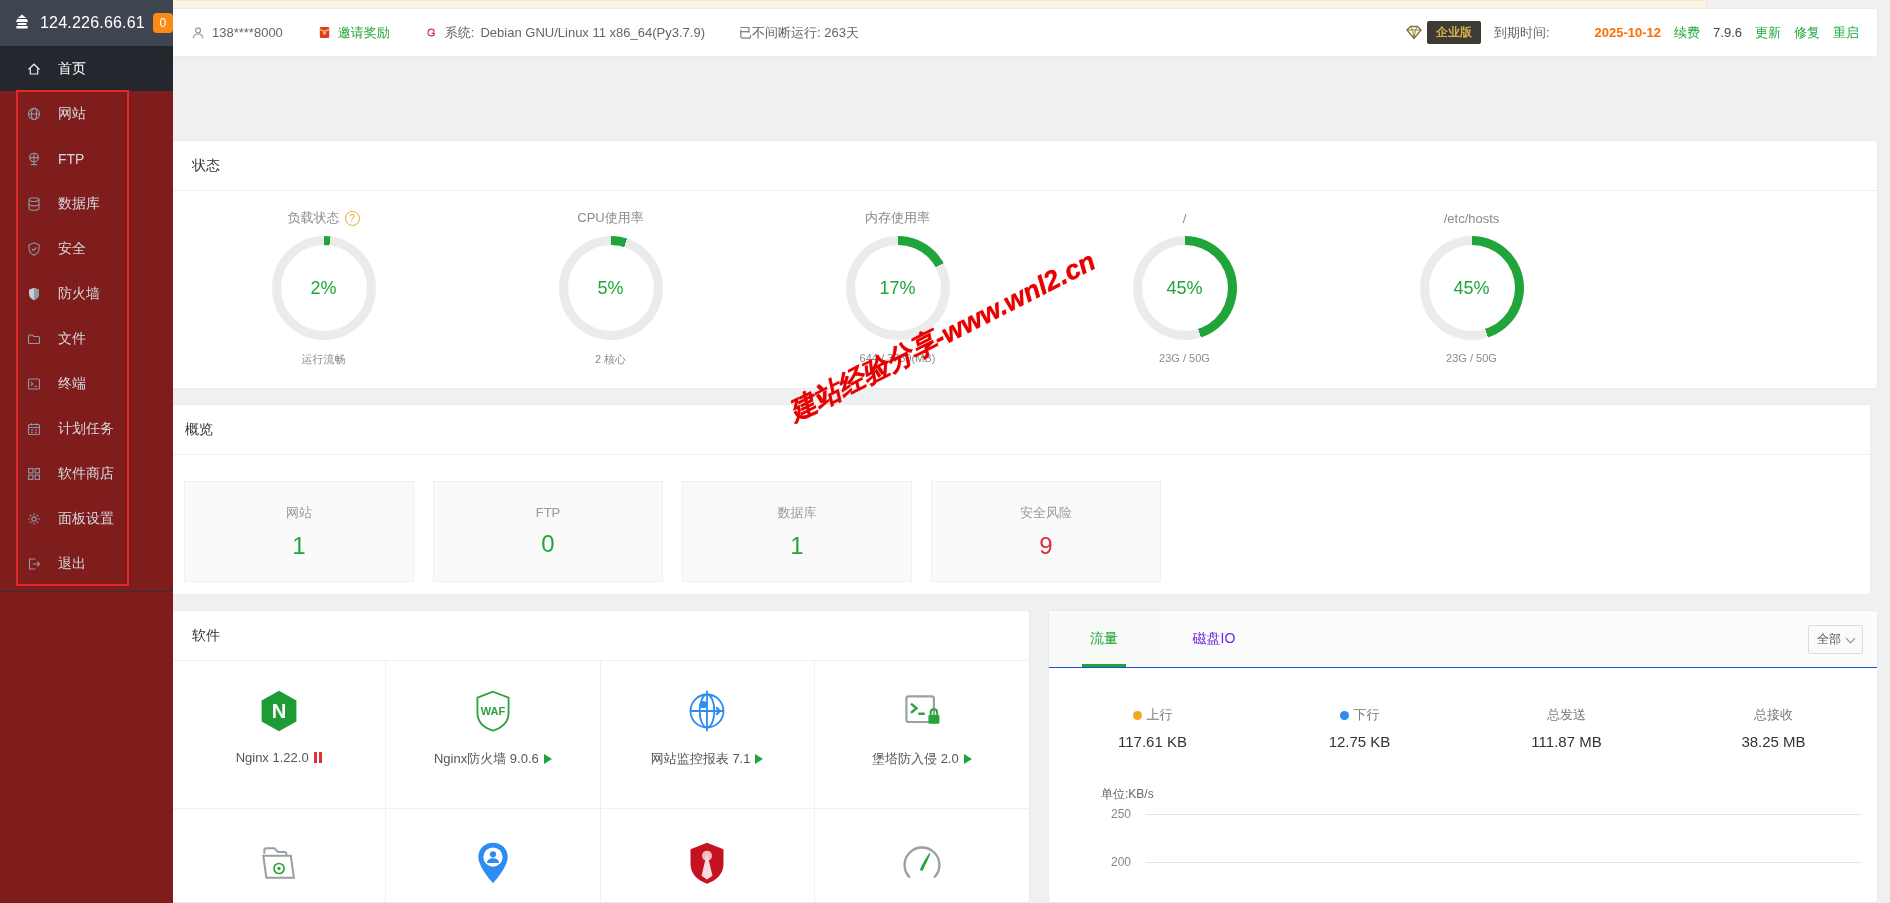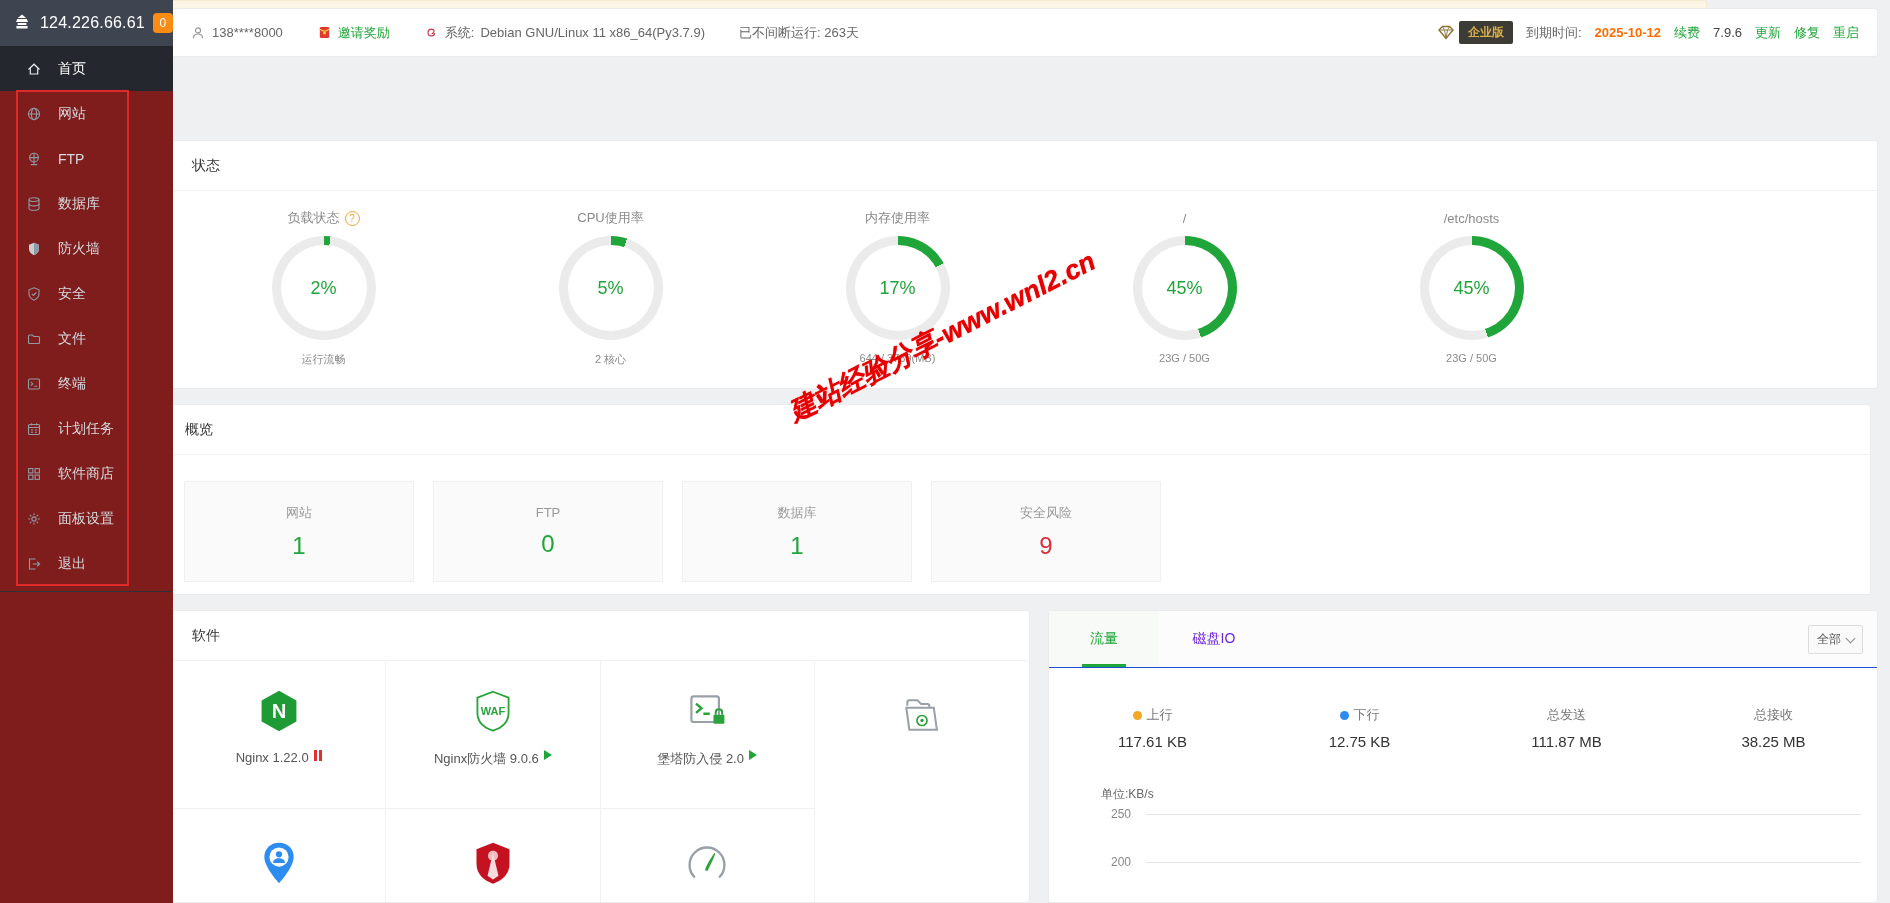--- a/index.html
+++ b/index.html
@@ -29,21 +29,21 @@
   .card-head{height:50px;display:flex;align-items:center;padding:0 20px;font-size:14px;color:var(--ink);
     border-bottom:1px solid var(--line);}
 
   
   .topbar{left:171px;top:8px;width:1707px;height:49px;display:flex;align-items:center;padding:0 18px;font-size:13px;color:#666;}
   .tb-item{display:flex;align-items:center;gap:6px;margin-right:34px;white-space:nowrap;}
   .tb-green{color:var(--green);justify-content:center;}
   .tb-right{margin-left:auto;display:flex;align-items:center;gap:13px;white-space:nowrap;}
   .edition-badge{display:flex;align-items:center;gap:2px;}
   .edition-badge .badge-txt{background:#3d3b35;color:#d8 b04a;color:#d8b04a;font-size:12px;padding:3px 9px;border-radius:2px;font-weight:bold;}
-  .date-orange{color:var(--orange);font-weight:bold;}
+  .date-orange{color:var(--orange);font-weight:bold;margin-left:32px;}
   .ver{color:#444;}
   a.glink{color:var(--green);text-decoration:none;cursor:pointer;}
 
   
   .banner{left:171px;top:72px;width:1707px;height:52px;background:#fdf5e3;border:1px solid #f6ead0;border-radius:3px;
     display:flex;align-items:center;padding:0 22px;font-size:13px;color:#454545;}
   .banner .edition{color:#9e7a14;font-weight:bold;font-size:14px;margin:0 10px 0 6px;}
   .banner .exp{margin-right:4px;}
   .feat{display:flex;align-items:center;gap:5px;margin-left:27px;}
   .check{color:var(--green);font-weight:bold;font-size:14px;font-style:normal;}
@@ -70,21 +70,21 @@
   .ov-val{font-size:24px;}
 
   
   .software-card{left:171px;top:610px;width:859px;height:293px;overflow:hidden;}
   .sw-grid{display:grid;grid-template-columns:repeat(4,1fr);}
   .sw-cell{height:148px;border-right:1px solid var(--line);border-bottom:1px solid var(--line);
     display:flex;flex-direction:column;align-items:center;padding-top:26px;cursor:pointer;}
   .sw-cell:nth-child(4n){border-right:none;}
   .sw-cell.r2{height:145px;border-bottom:none;padding-top:30px;}
   .sw-ico{width:48px;height:48px;display:flex;align-items:center;justify-content:center;}
-  .app-label{margin-top:15px;font-size:13px;color:#555;display:flex;align-items:flex-start;gap:5px;}
+  .app-label{margin-top:15px;font-size:13px;color:#555;display:flex;align-items:center;gap:5px;}
   .st-pause{display:inline-flex;gap:2px;}
   .st-pause i{width:3px;height:11px;background:#e03131;}
   .st-play{width:0;height:0;border-left:8px solid var(--green);border-top:5px solid transparent;border-bottom:5px solid transparent;}
 
   
   .traffic-card{left:1048px;top:610px;width:830px;height:293px;overflow:hidden;}
   .tab-bar{height:57px;background:#fcfcfc;border-bottom:1px solid #1d4ed8;display:flex;position:relative;}
   .tab{width:110px;display:flex;align-items:center;justify-content:center;font-size:14px;color:#6d28d9;cursor:pointer;position:relative;}
   .tab.active{background:#f7faf7;color:var(--green);}
   .tab.active::after{content:"";position:absolute;left:33px;bottom:0;width:44px;height:3px;background:var(--green);}
@@ -158,35 +158,35 @@
           <svg width="16" height="16" viewBox="0 0 16 16" fill="none" stroke="currentColor" stroke-width="1.1">
             <ellipse cx="8" cy="3.6" rx="5" ry="1.9"></ellipse>
             <path d="M3 3.6 V12.4 C3 13.4 5.2 14.3 8 14.3 C10.8 14.3 13 13.4 13 12.4 V3.6"></path>
             <path d="M3 8 C3 9 5.2 9.9 8 9.9 C10.8 9.9 13 9 13 8"></path>
           </svg>
         </span>
       <span>数据库</span>
     </div>
     <div class="s-item">
       <span class="s-ico">
+          <svg width="16" height="16" viewBox="0 0 16 16" fill="none" stroke="currentColor" stroke-width="1.1">
+            <path d="M8 1.8 L13 3.8 V7.8 C13 10.9 11 12.9 8 14.2 C5 12.9 3 10.9 3 7.8 V3.8 Z"></path>
+            <path d="M5.8 7.8 L7.4 9.4 L10.3 6.5"></path>
+          </svg>
+        </span>
+      <span>安全</span>
+    </div>
+    <div class="s-item">
+      <span class="s-ico">
           <svg width="16" height="16" viewBox="0 0 16 16">
             <path fill="#c9ced6" d="M8 1.8 L13 3.8 V7.8 C13 10.9 11 12.9 8 14.2 C5 12.9 3 10.9 3 7.8 V3.8 Z"></path>
             <path fill="#9099a4" d="M8 1.8 L13 3.8 V7.8 C13 10.9 11 12.9 8 14.2 Z"></path>
           </svg>
         </span>
       <span>防火墙</span>
-    </div>
-    <div class="s-item">
-      <span class="s-ico">
-          <svg width="16" height="16" viewBox="0 0 16 16" fill="none" stroke="currentColor" stroke-width="1.1">
-            <path d="M8 1.8 L13 3.8 V7.8 C13 10.9 11 12.9 8 14.2 C5 12.9 3 10.9 3 7.8 V3.8 Z"></path>
-            <path d="M5.8 7.8 L7.4 9.4 L10.3 6.5"></path>
-          </svg>
-        </span>
-      <span>安全</span>
     </div>
     <div class="s-item">
       <span class="s-ico">
           <svg width="16" height="16" viewBox="0 0 16 16" fill="none" stroke="currentColor" stroke-width="1.1">
             <path d="M2.5 5 C2.5 4.4 2.9 4 3.5 4 H6.3 L7.8 5.5 H12.5 C13.1 5.5 13.5 5.9 13.5 6.5 V11.5 C13.5 12.1 13.1 12.5 12.5 12.5 H3.5 C2.9 12.5 2.5 12.1 2.5 11.5 Z"></path>
           </svg>
         </span>
       <span>文件</span>
     </div>
     <div class="s-item">
@@ -432,20 +432,35 @@
               <text x="24" y="28" text-anchor="middle" fill="#2aa33c" stroke="none" font-size="12" font-weight="bold" font-family="sans-serif">WAF</text>
             </svg>
           </span>
         <span class="app-label running">
             <span>Nginx防火墙 9.0.6</span>
             <span class="st-play"></span>
           </span>
       </div>
       <div class="sw-cell">
         <span class="sw-ico">
+            <svg width="44" height="44" viewBox="0 0 48 48" fill="none" stroke="#2d8cf0" stroke-width="2">
+              <circle cx="24" cy="24" r="18"></circle>
+              <ellipse cx="24" cy="24" rx="8" ry="18"></ellipse>
+              <path d="M6 24 H42 M24 2 V46"></path>
+              <circle cx="20" cy="17" r="4" fill="#2d8cf0" stroke="none"></circle>
+              <path d="M30 24 L38 24 M34 20 L38 24 L34 28" stroke-width="2.4"></path>
+            </svg>
+          </span>
+        <span class="app-label running">
+            <span>网站监控报表 7.1</span>
+            <span class="st-play"></span>
+          </span>
+      </div>
+      <div class="sw-cell">
+        <span class="sw-ico">
             <svg width="44" height="44" viewBox="0 0 48 48" fill="none">
               <rect x="7" y="8" width="30" height="28" rx="2.5" stroke="#9aa0a8" stroke-width="2.4"></rect>
               <path d="M12 16 L18 21 L12 26" stroke="#2aa33c" stroke-width="2.6"></path>
               <path d="M20 27 H27" stroke="#2aa33c" stroke-width="2.6"></path>
               <rect x="31" y="28" width="12" height="10" rx="1.5" fill="#2aa33c"></rect>
               <path d="M33.5 28 V25.5 C33.5 21 40.5 21 40.5 25.5 V28" stroke="#2aa33c" stroke-width="2.2"></path>
             </svg>
           </span>
         <span class="app-label running">
             <span>堡塔防入侵 2.0</span>

